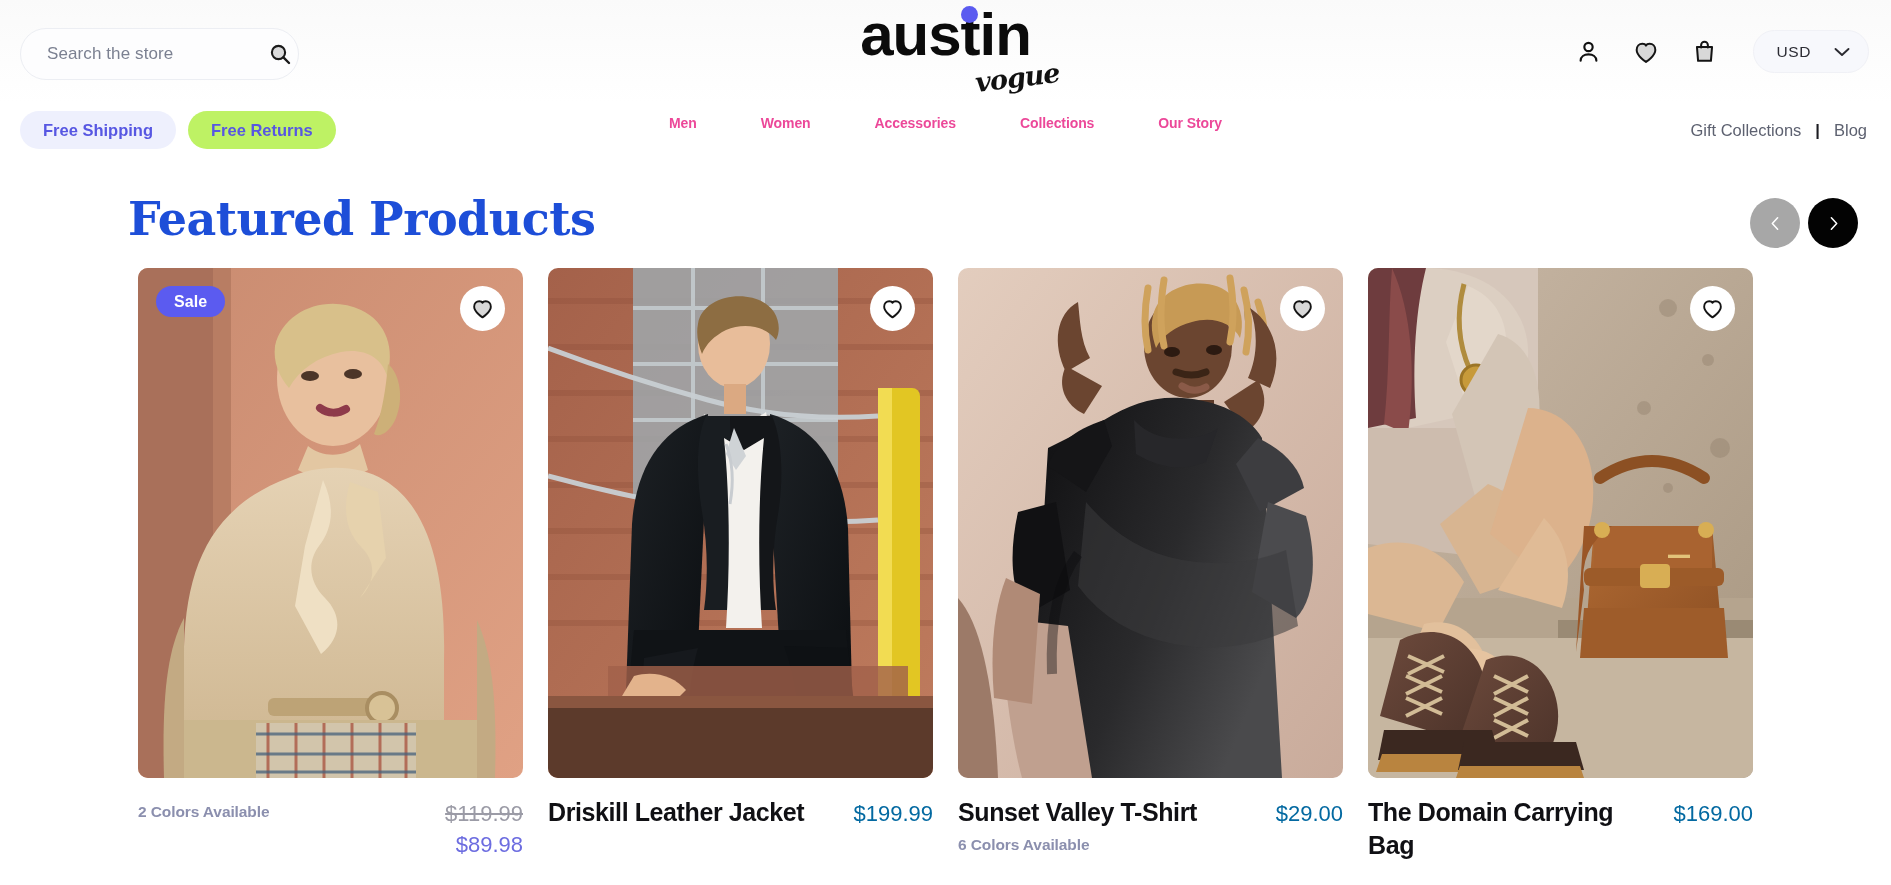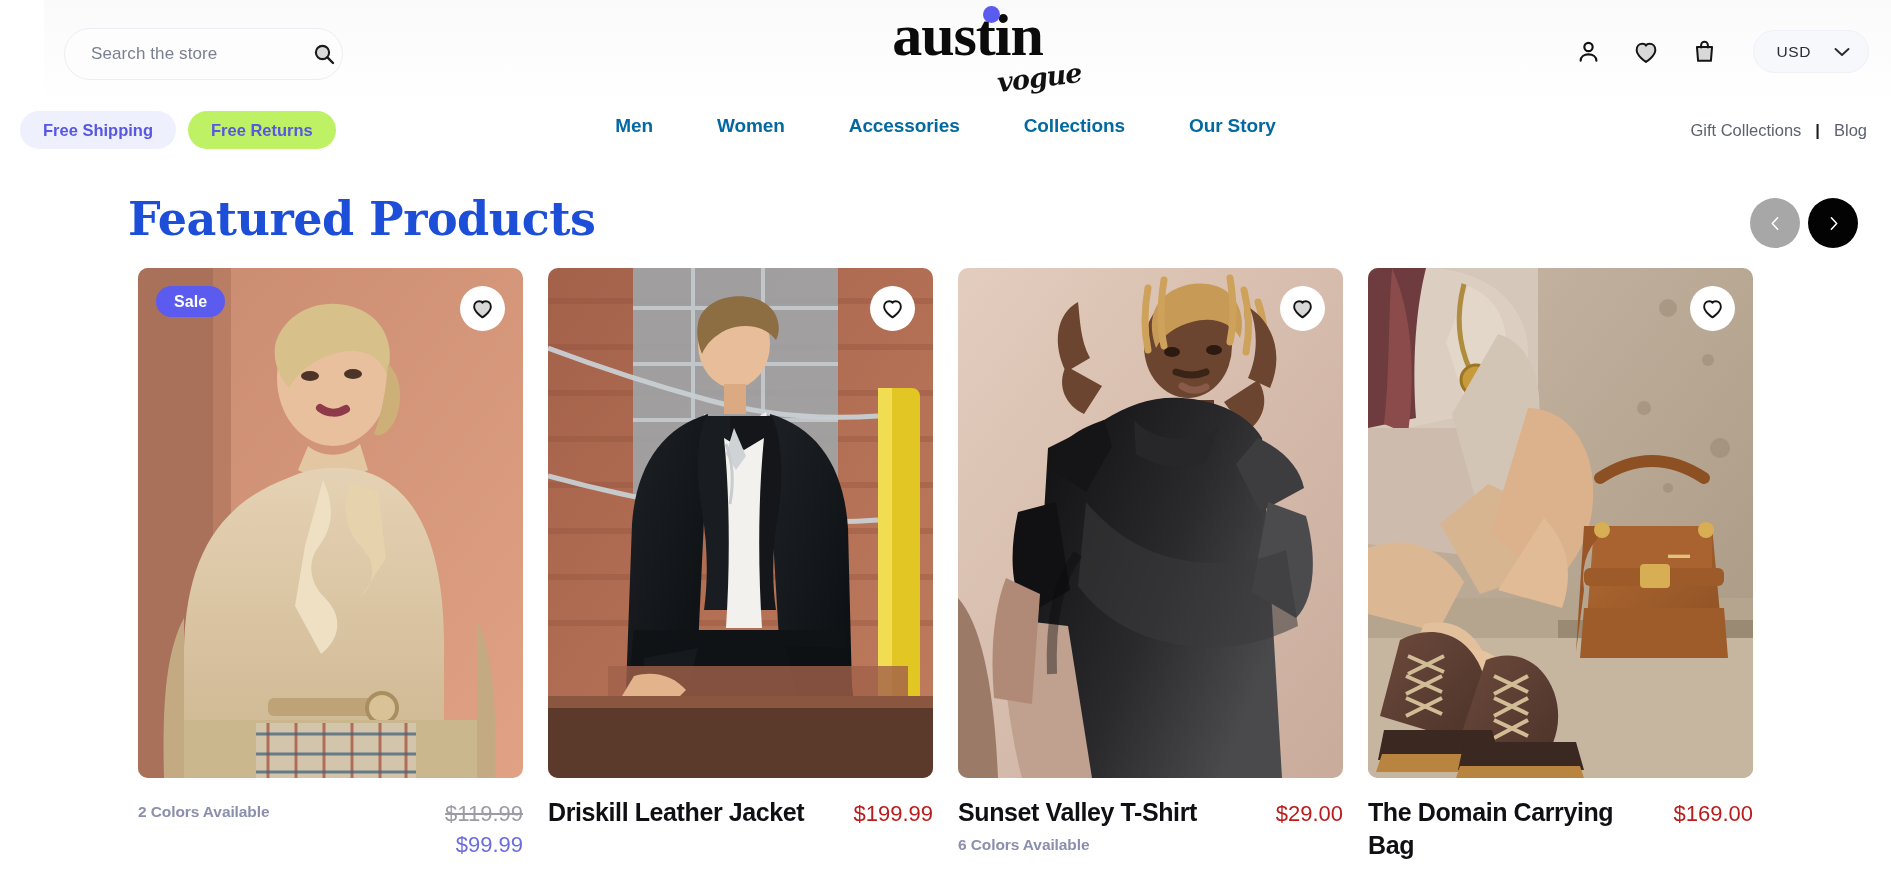--- a/index.html
+++ b/index.html
@@ -17,21 +17,20 @@
     position: relative;
     width: 1891px;
     height: 885px;
     background: #ffffff;
   }
 
   .top-bar {
     position: relative;
     height: 104px;
     background: linear-gradient(180deg, #fafafa 0%, #ffffff 100%);
-    margin-left: 44px;
   }
 
   .search-wrap {
     position: absolute;
     left: 20px;
     top: 28px;
     width: 279px;
     height: 52px;
     border: 1px solid #eceef3;
     border-radius: 26px;
@@ -62,21 +61,21 @@
   .logo {
     position: absolute;
     left: 0; right: 0; top: 4px;
     margin: 0 auto;
     width: 260px;
     height: 100px;
     text-align: center;
     user-select: none;
   }
   .logo-main {
-    font-family: Liberation Serif, serif;
+    font-family: Liberation Sans, sans-serif;
     font-weight: 700;
     font-size: 60px;
     line-height: 62px;
     letter-spacing: -1px;
     color: #0b0b0b;
     position: relative;
     display: inline-block;
   }
   .logo-dot {
     position: absolute;
@@ -160,22 +159,22 @@
   .main-nav {
     position: absolute;
     left: 0; right: 0;
     top: 11px;
     display: flex;
     justify-content: center;
     gap: 0;
   }
   .nav-item {
     font-weight: 700;
-    font-size: 19px;
-    color: #0369a1;
+    font-size: 14px;
+    color: #ec4899;
     padding: 0 32px;
     cursor: pointer;
     letter-spacing: -.1px;
     white-space: nowrap;
   }
 
   .util-nav {
     position: absolute;
     right: 24px;
     top: 17px;
@@ -289,21 +288,21 @@
   .color-count {
     margin-top: 7px;
     font-weight: 700;
     font-size: 15.5px;
     color: #8b8fae;
     letter-spacing: -.1px;
   }
   .card-right { text-align: right; padding-top: 3px; }
   .price {
     font-size: 22px;
-    color: #b91c1c;
+    color: #0369a1;
     line-height: 30px;
     white-space: nowrap;
   }
   .price-old {
     font-size: 22px;
     color: #9b9ba6;
     text-decoration: line-through;
     line-height: 30px;
     white-space: nowrap;
   }
@@ -461,21 +460,21 @@
         <svg width="25" height="25" viewBox="0 0 24 24">
           <path d="M12 20.5s-8-5.1-8-10.2C4 7.1 6.2 5 8.9 5c1.8 0 2.8.9 3.1 1.6C12.3 5.9 13.3 5 15.1 5 17.8 5 20 7.1 20 10.3c0 5.1-8 10.2-8 10.2z" fill="#d8d8d8" stroke="#141414" stroke-width="1.8" stroke-linejoin="round"></path>
         </svg>
       </button>
       <div class="card-info">
         <div class="card-left">
           <div class="color-count" style="color: rgb(139, 143, 174);">2 Colors Available</div>
         </div>
         <div class="card-right">
           <div class="price-old">$119.99</div>
-          <div class="price-sale" style="color: rgb(108, 108, 224);">$99.99</div>
+          <div class="price-sale" style="color: rgb(108, 108, 224);">$89.98</div>
         </div>
       </div>
     </div>
 
     <div class="card">
       <div class="card-media">
         <svg viewBox="0 0 385 510" preserveAspectRatio="xMidYMid slice">
           <defs>
             <linearGradient id="brick" x1="0" y1="0" x2="1" y2="1">
               <stop offset="0" stop-color="#a4614a"></stop>

